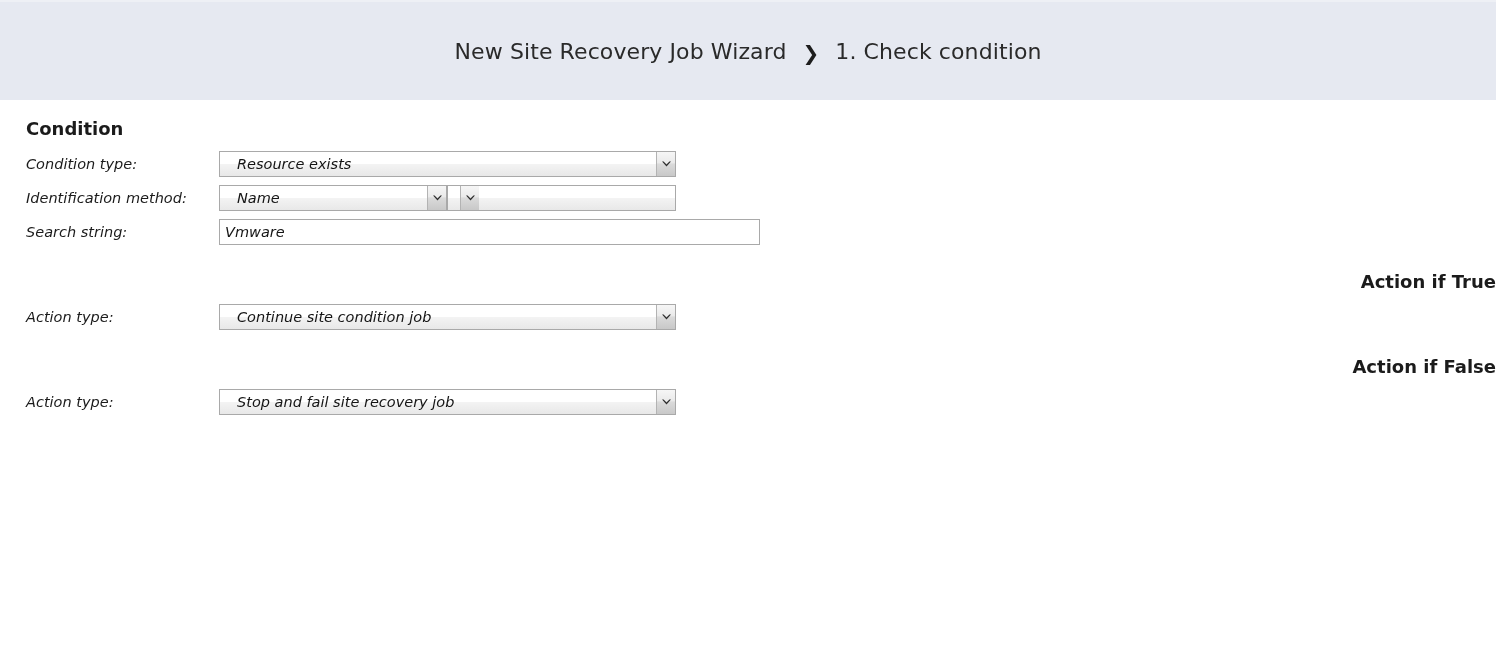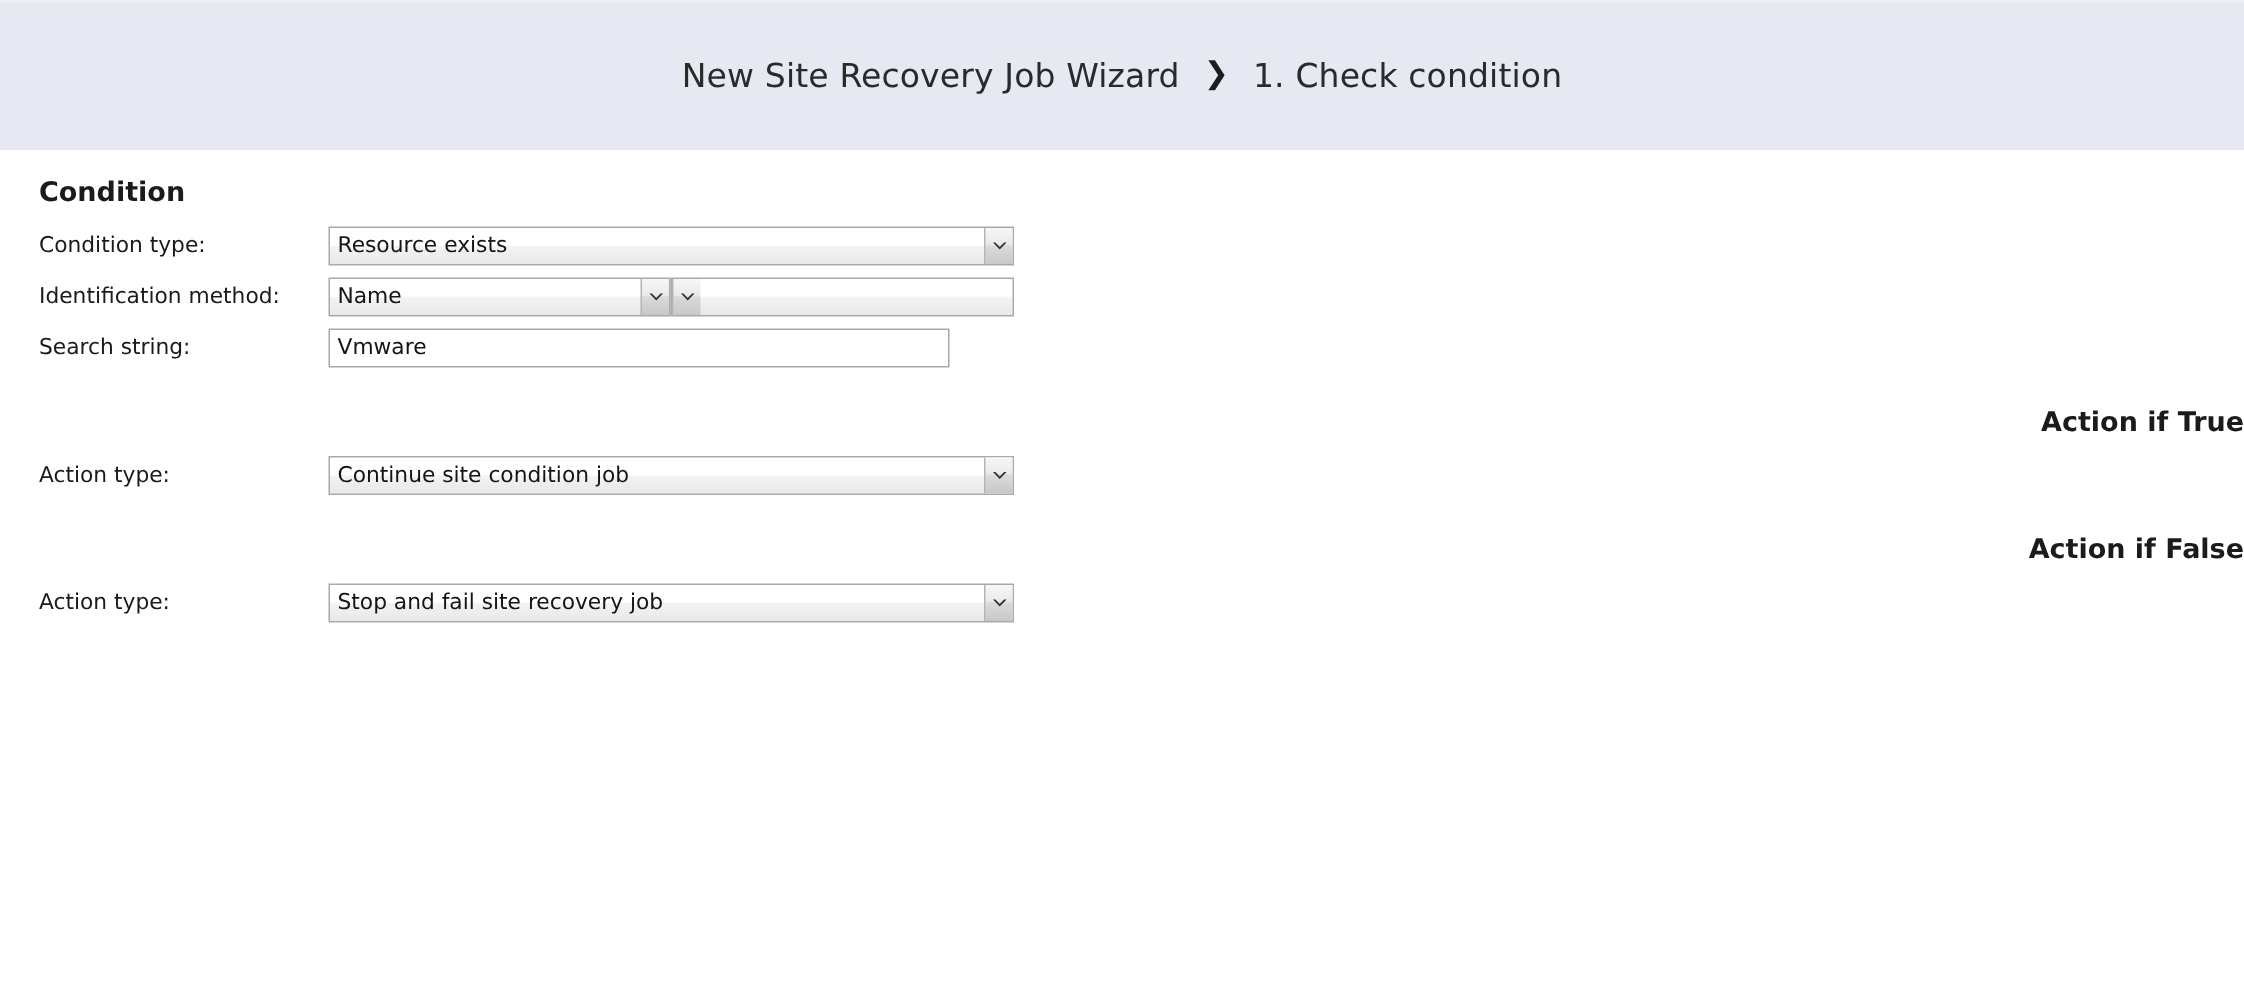--- a/index.html
+++ b/index.html
@@ -21,21 +21,21 @@
     height: 100px;
     background: #e6e9f1;
     border-top: 2px solid #eef0f5;
     box-sizing: border-box;
     display: flex;
     align-items: center;
     justify-content: center;
   }
   .breadcrumb {
     display: flex;
-    align-items: flex-start;
+    align-items: flex-end;
     gap: 16px;
     font-size: 22px;
     color: #2a2a2a;
     letter-spacing: 0.1px;
     white-space: nowrap;
   }
   .crumb-sep {
     font-size: 20px;
     font-weight: bold;
     color: #1d1d1d;
@@ -59,38 +59,40 @@
     margin: 0 0 7px 0;
     line-height: 22px;
   }
   .section-title.spaced { margin-top: 23px; text-align: right; }
 
   .form-row {
     display: flex;
     align-items: center;
     height: 33px;
     margin-bottom: 1px;
+    font-style: italic;
   }
   .form-label {
     width: 193px;
     flex: 0 0 193px;
     font-size: 14.5px;
     color: #1b1b1b;
     line-height: 20px;
   }
 
   
   .combo {
     position: relative;
     display: inline-flex;
     align-items: stretch;
     height: 26px;
     border: 1px solid #a9a9a9;
     background: linear-gradient(to bottom, #ffffff 0%, #ffffff 48%, #f3f3f3 52%, #e8e8e8 100%);
     box-sizing: border-box;
+    padding-left: 12px;
   }
   .combo .combo-value {
     flex: 1 1 auto;
     display: flex;
     align-items: center;
     padding: 0 4px 0 5px;
     font-size: 14.5px;
     color: #151515;
     line-height: 24px;
     overflow: hidden;
@@ -109,21 +111,21 @@
   .combo .combo-arrow svg { display: block; }
 
   .combo-wide  { width: 457px; }
   .combo-half-a { width: 228px; }
   .combo-half-b { width: 229px; }
 
   .combo-pair { display: flex; align-items: center; }
   .combo-pair .combo + .combo { margin-left: 0; }
 
   .textfield {
-    width: 414px;
+    width: 541px;
     height: 26px;
     box-sizing: border-box;
     border: 1px solid #a9a9a9;
     background: #ffffff;
     font-family: "DejaVu Sans", "Liberation Sans", sans-serif;
     font-size: 14.5px;
     color: #151515;
     padding: 0 4px 0 5px;
     line-height: 24px;
     display: flex;

